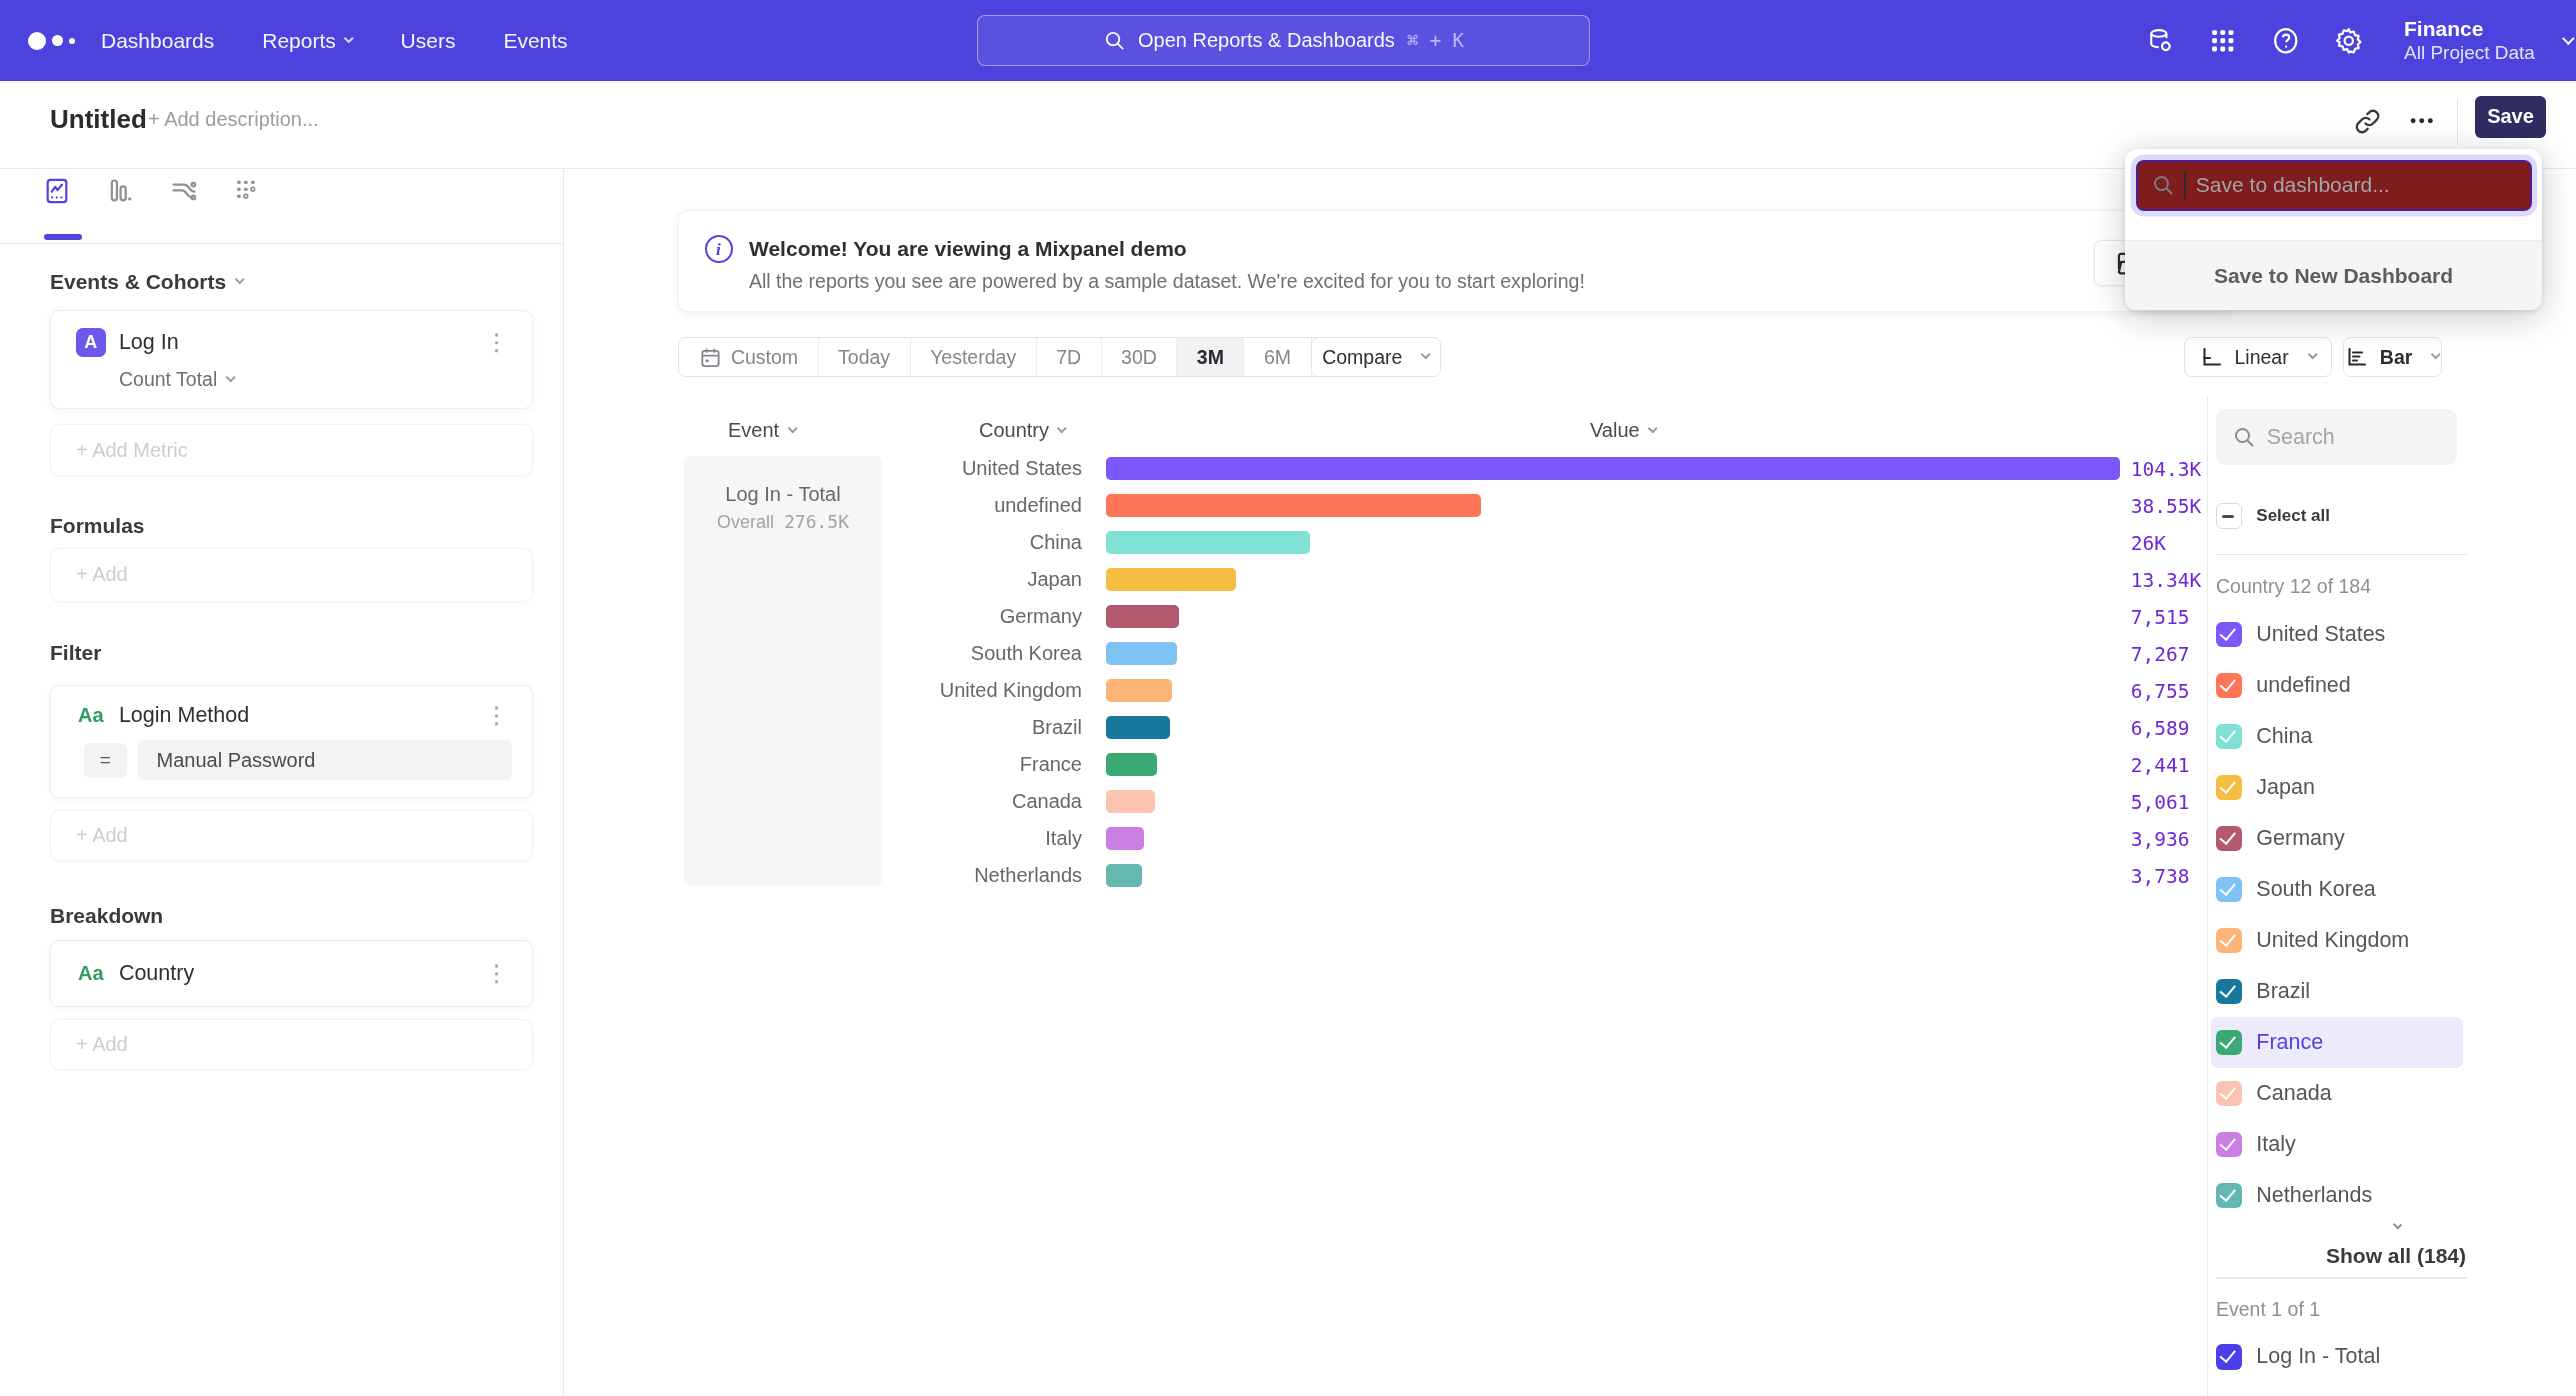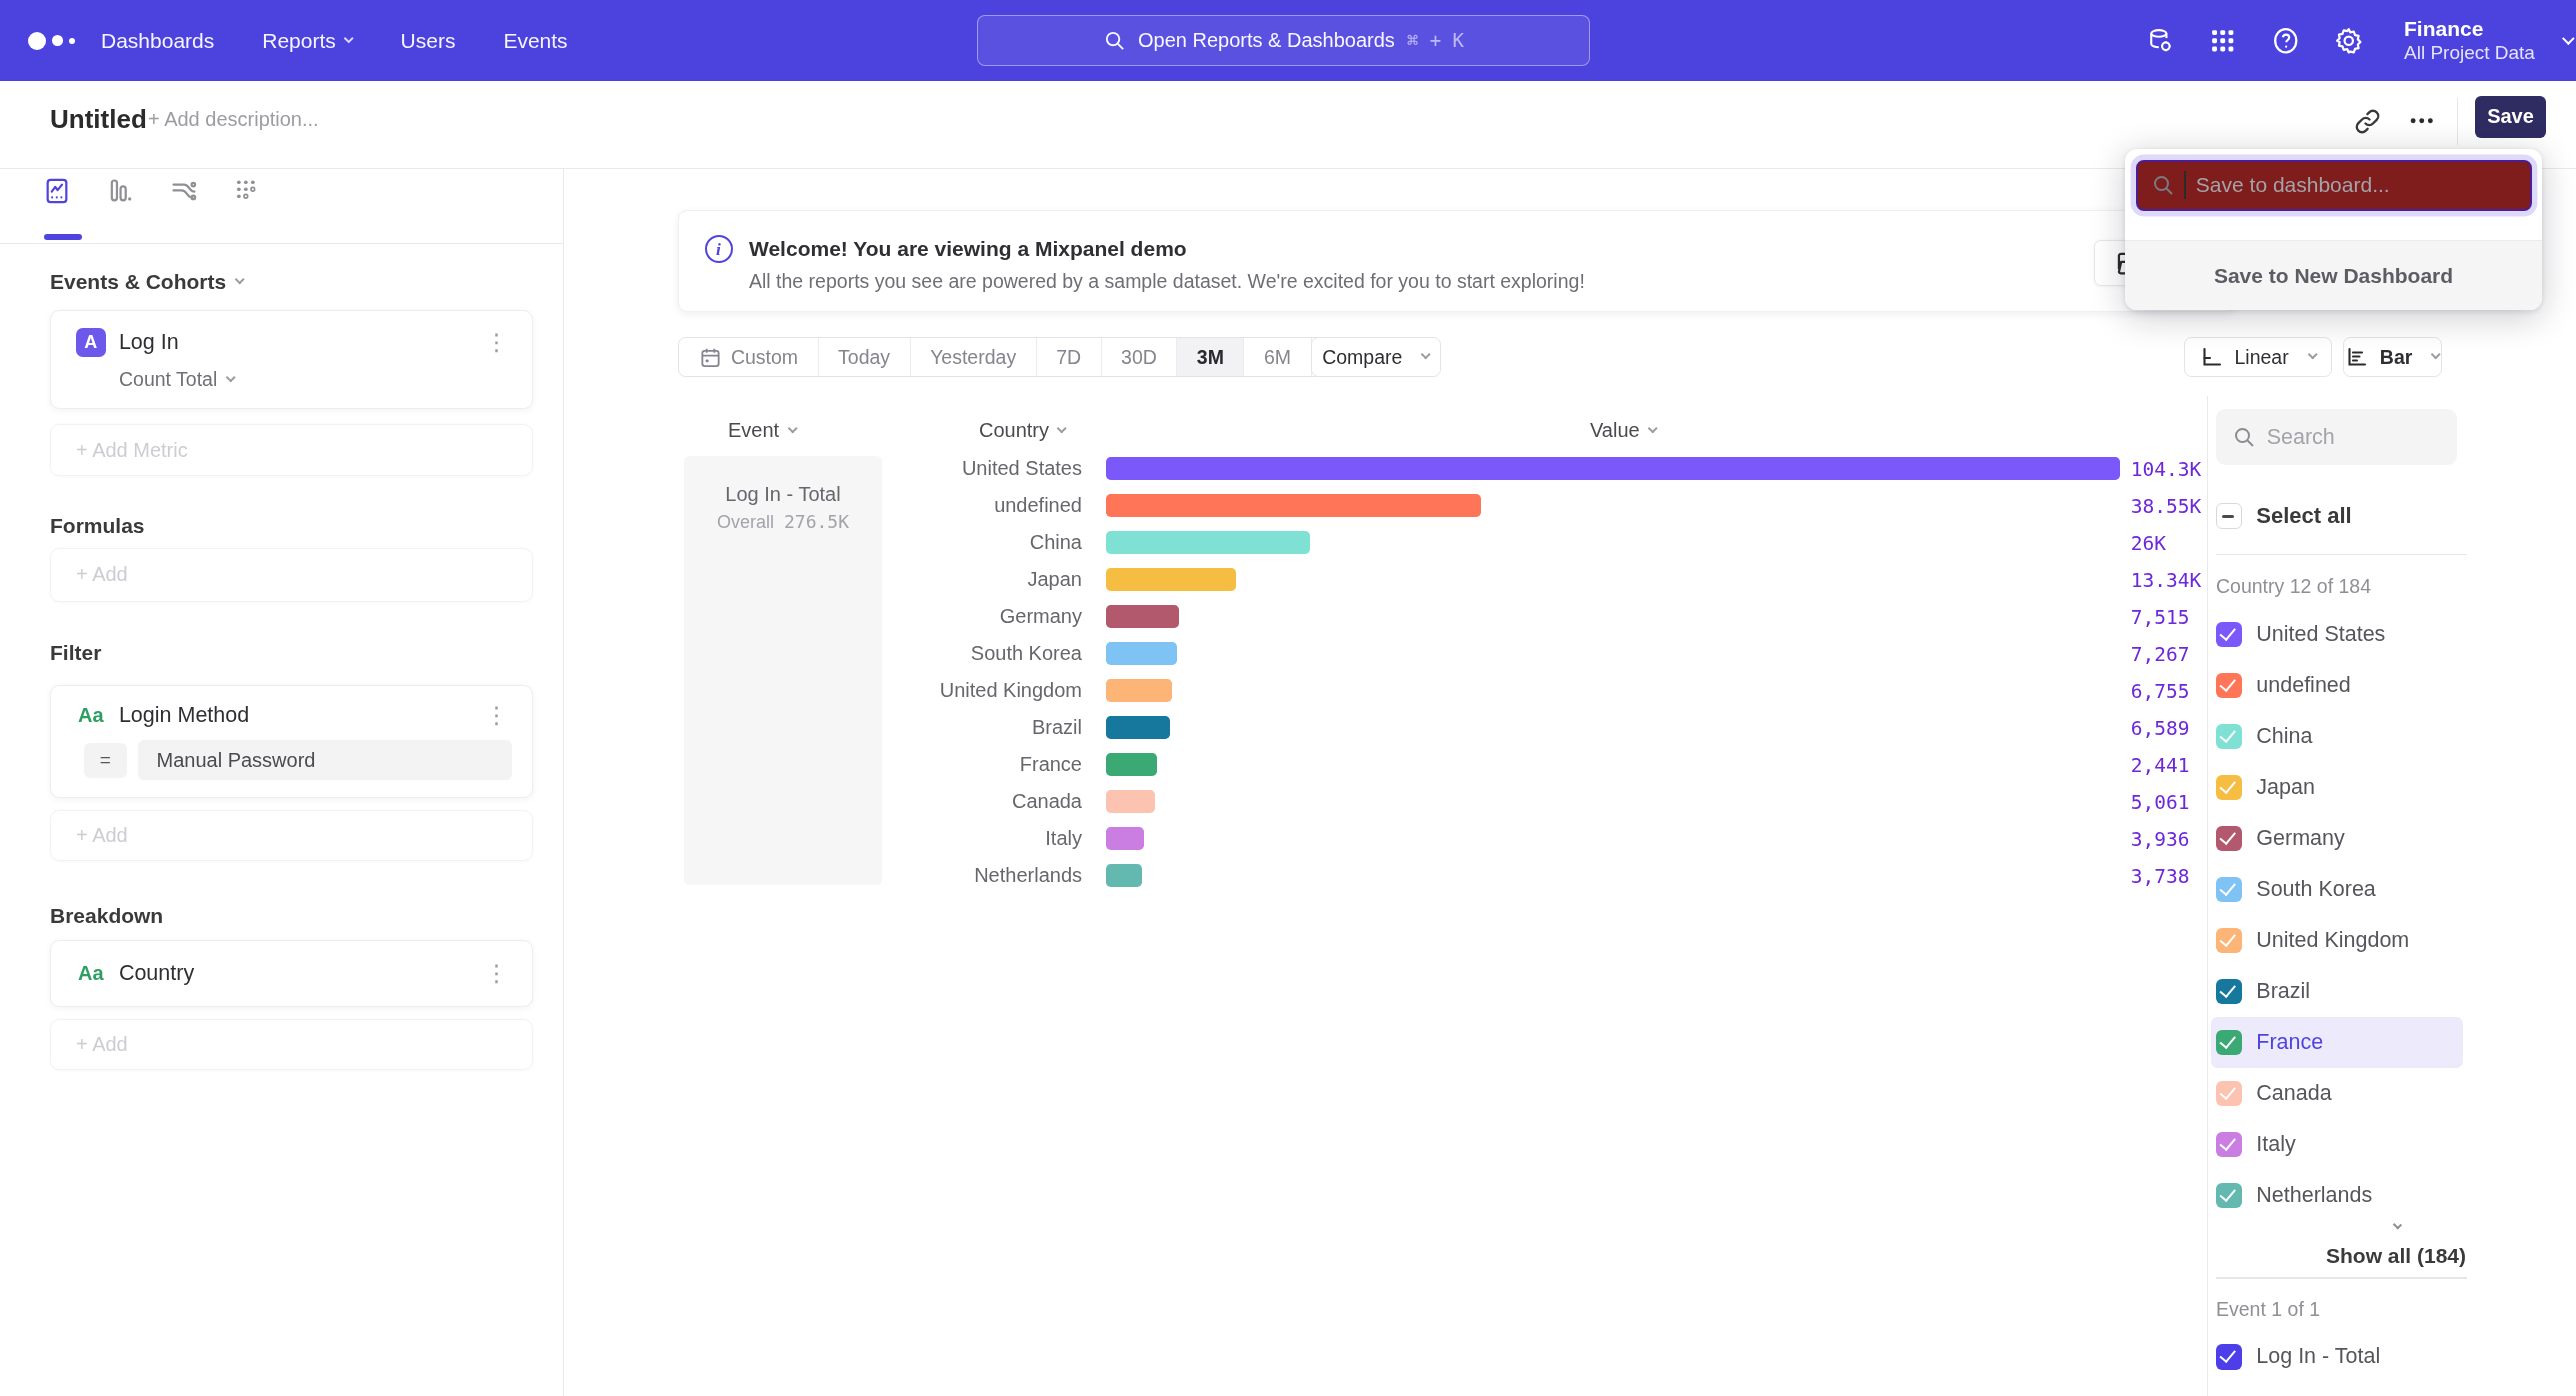--- a/index.html
+++ b/index.html
@@ -113,21 +113,21 @@
   .rsearch { width:241px; height:56px; background:#f4f4f5; border-radius:9.4px; border:none; outline:none;
     display:flex; align-items:center; padding:0 16px; gap:10.7px; color:#8b8b92; }
   .rsearch input { border:none; outline:none; background:transparent; font-size:21.5px; color:#3c3c3c; width:181px; font-family:inherit; }
   .rsearch input::placeholder { color:#a3a3aa; }
   .selectall { margin-top:36px; height:29.5px; display:flex; align-items:center; gap:14.8px; cursor:pointer; }
   .cb { width:25.5px; height:25.5px; border-radius:6px; position:relative; flex:none; }
   .cb.empty { background:#fff; border:1.3px solid #d8d8e0; }
   .cb.dash::after { content:""; position:absolute; left:5.4px; top:10.7px; width:12px; height:3.4px; background:#4a4a50; border-radius:2px; }
   .cb.check::after { content:""; position:absolute; left:7.4px; top:3.4px; width:7.4px; height:13.4px;
     border-right:2.7px solid #fff; border-bottom:2.7px solid #fff; transform:rotate(40deg); }
-  .salabel { font-size:22px; font-weight:600; color:#3a3a3a; }
+  .salabel { font-size:17px; font-weight:600; color:#3a3a3a; }
   .rdivider { margin-top:23px; width:251px; height:1.3px; background:#e7e7ea; }
   .grouplabel { margin-top:20px; height:23px; font-size:19.5px; color:#8f8f96; }
   .clist { margin-top:10.7px; }
   .citem { height:51px; display:flex; align-items:center; gap:14.8px; padding-left:5.4px; margin-left:-5.4px; width:252px;
     border-radius:6.7px; cursor:pointer; }
   .citem .lbl { font-size:21.5px; color:#55555c; }
   .citem.highlighted { background:#ECEAFB; }
   .citem.highlighted .lbl { color:#4F44E0; font-weight:500; }
   .showall { margin-top:4px; height:43px; display:flex; align-items:center; gap:16px; font-size:21px; font-weight:600; color:#3a3a3a; cursor:pointer;flex-direction:column; }
   .showall .chev { border-color:#8f8f96; margin-top:-2.7px; }

